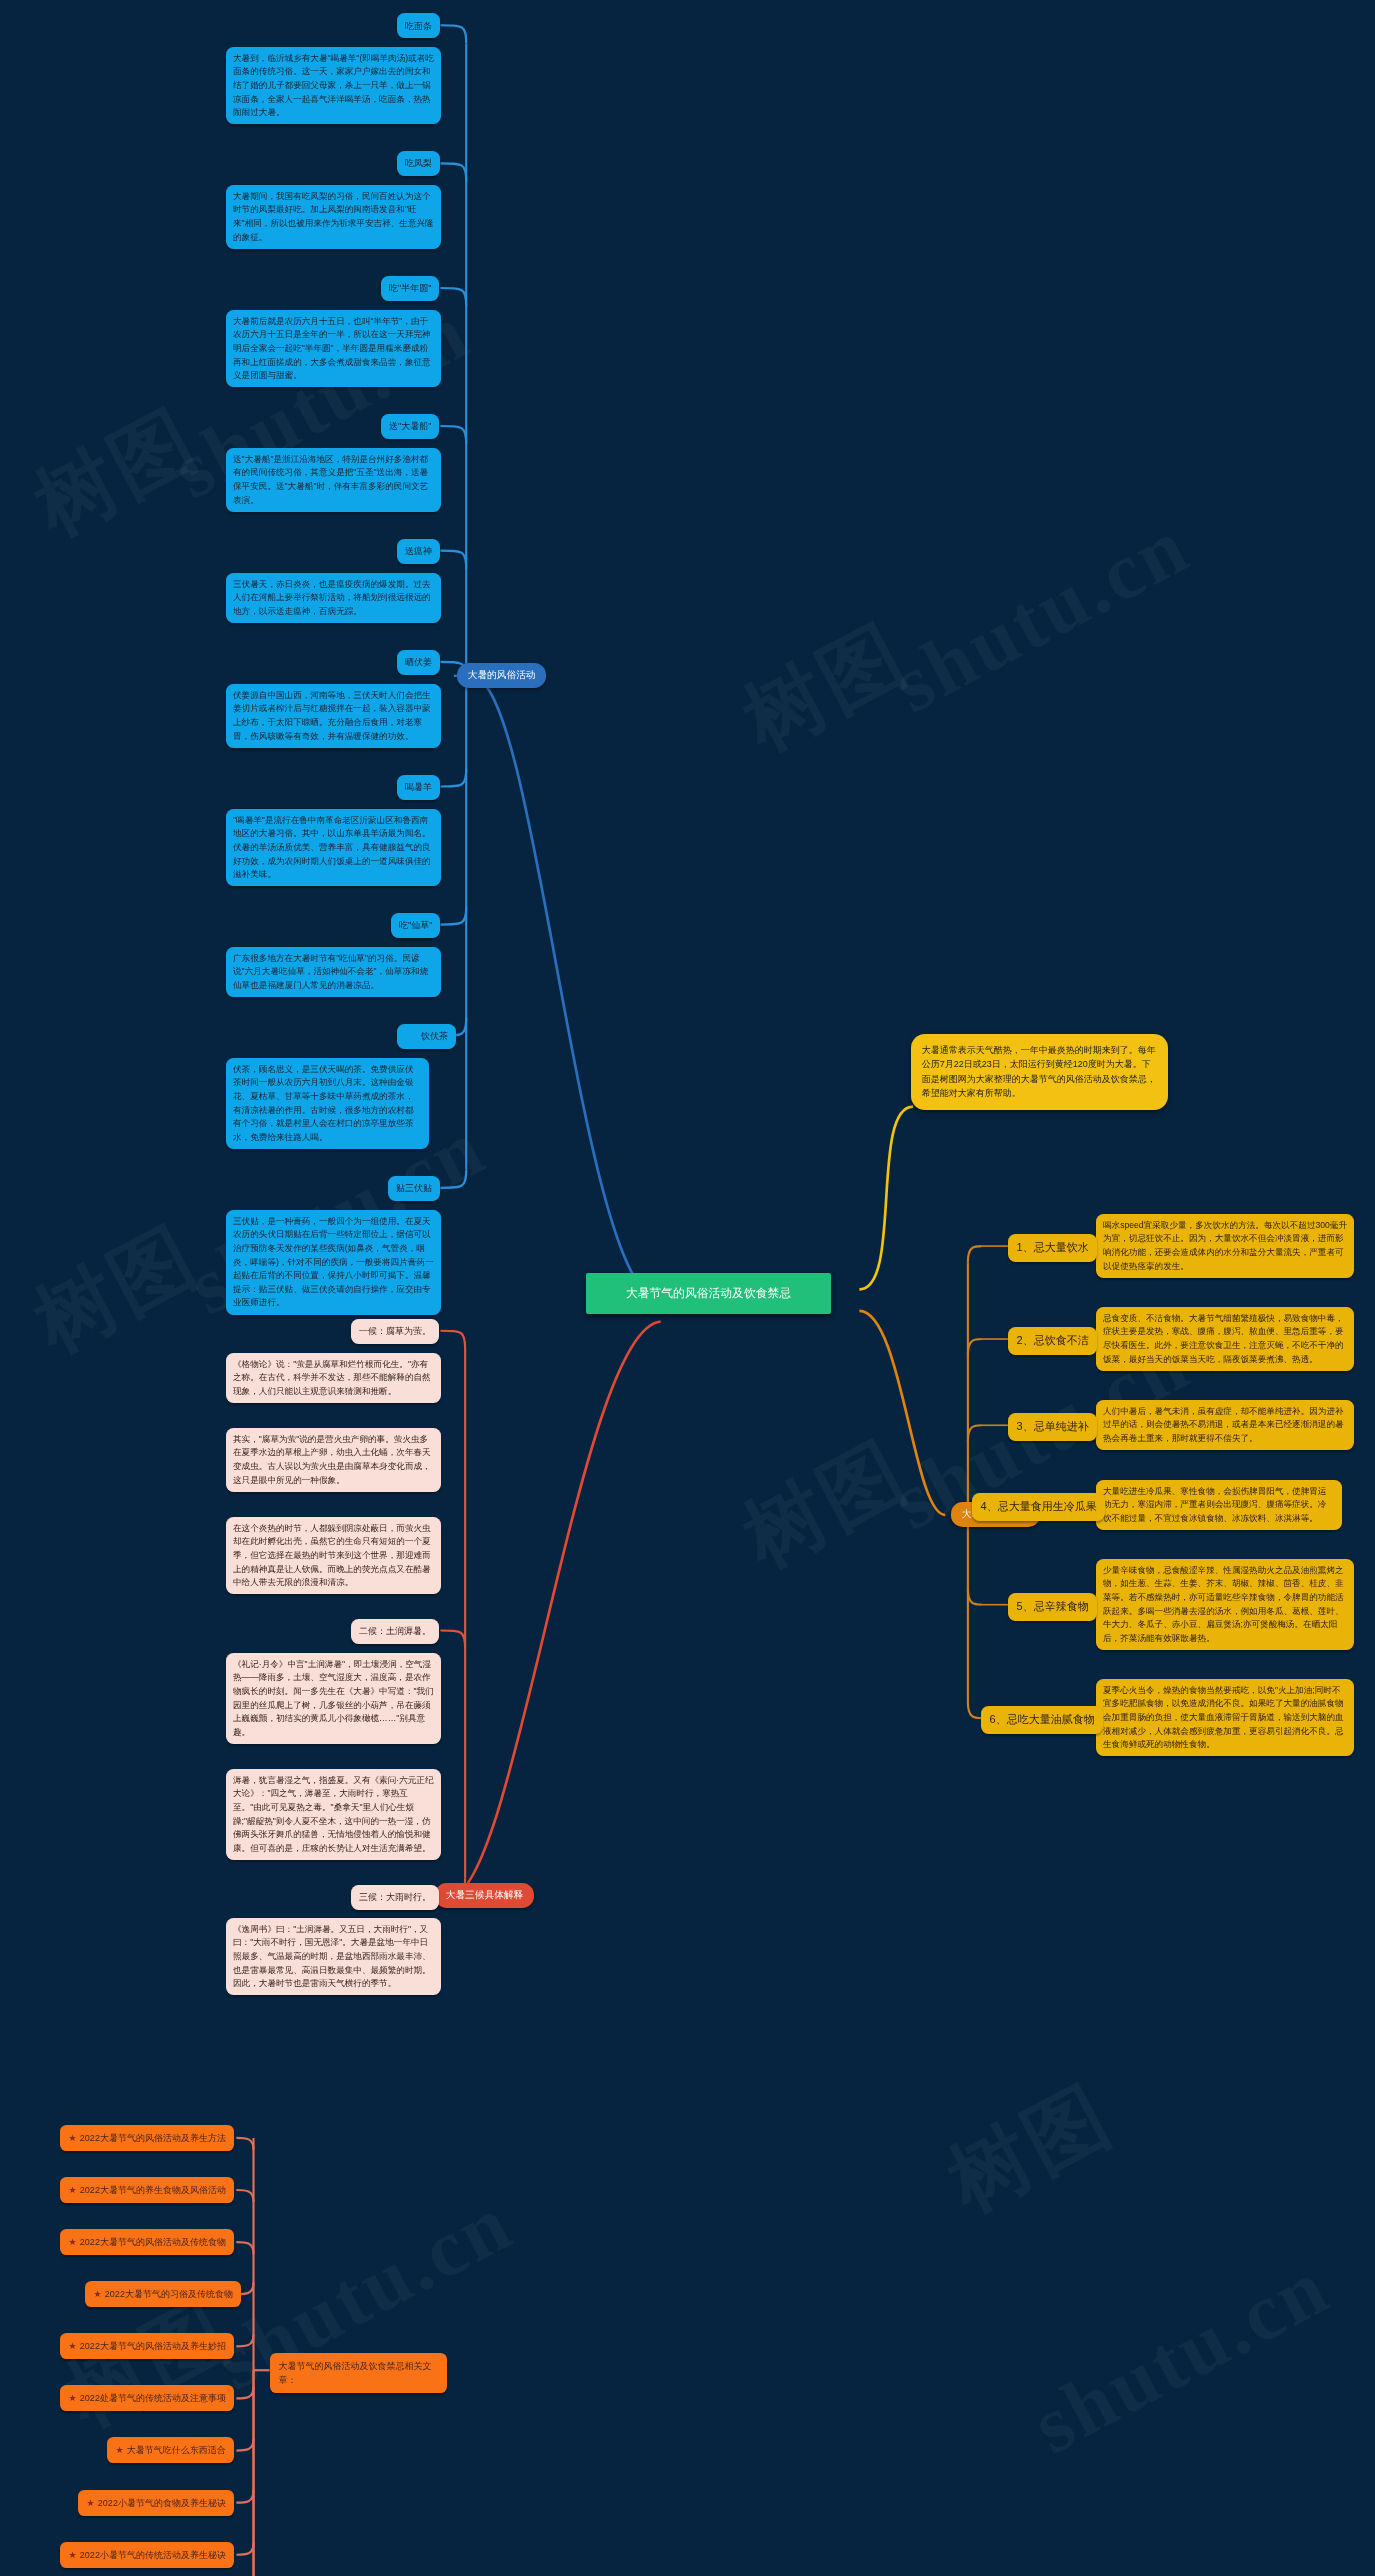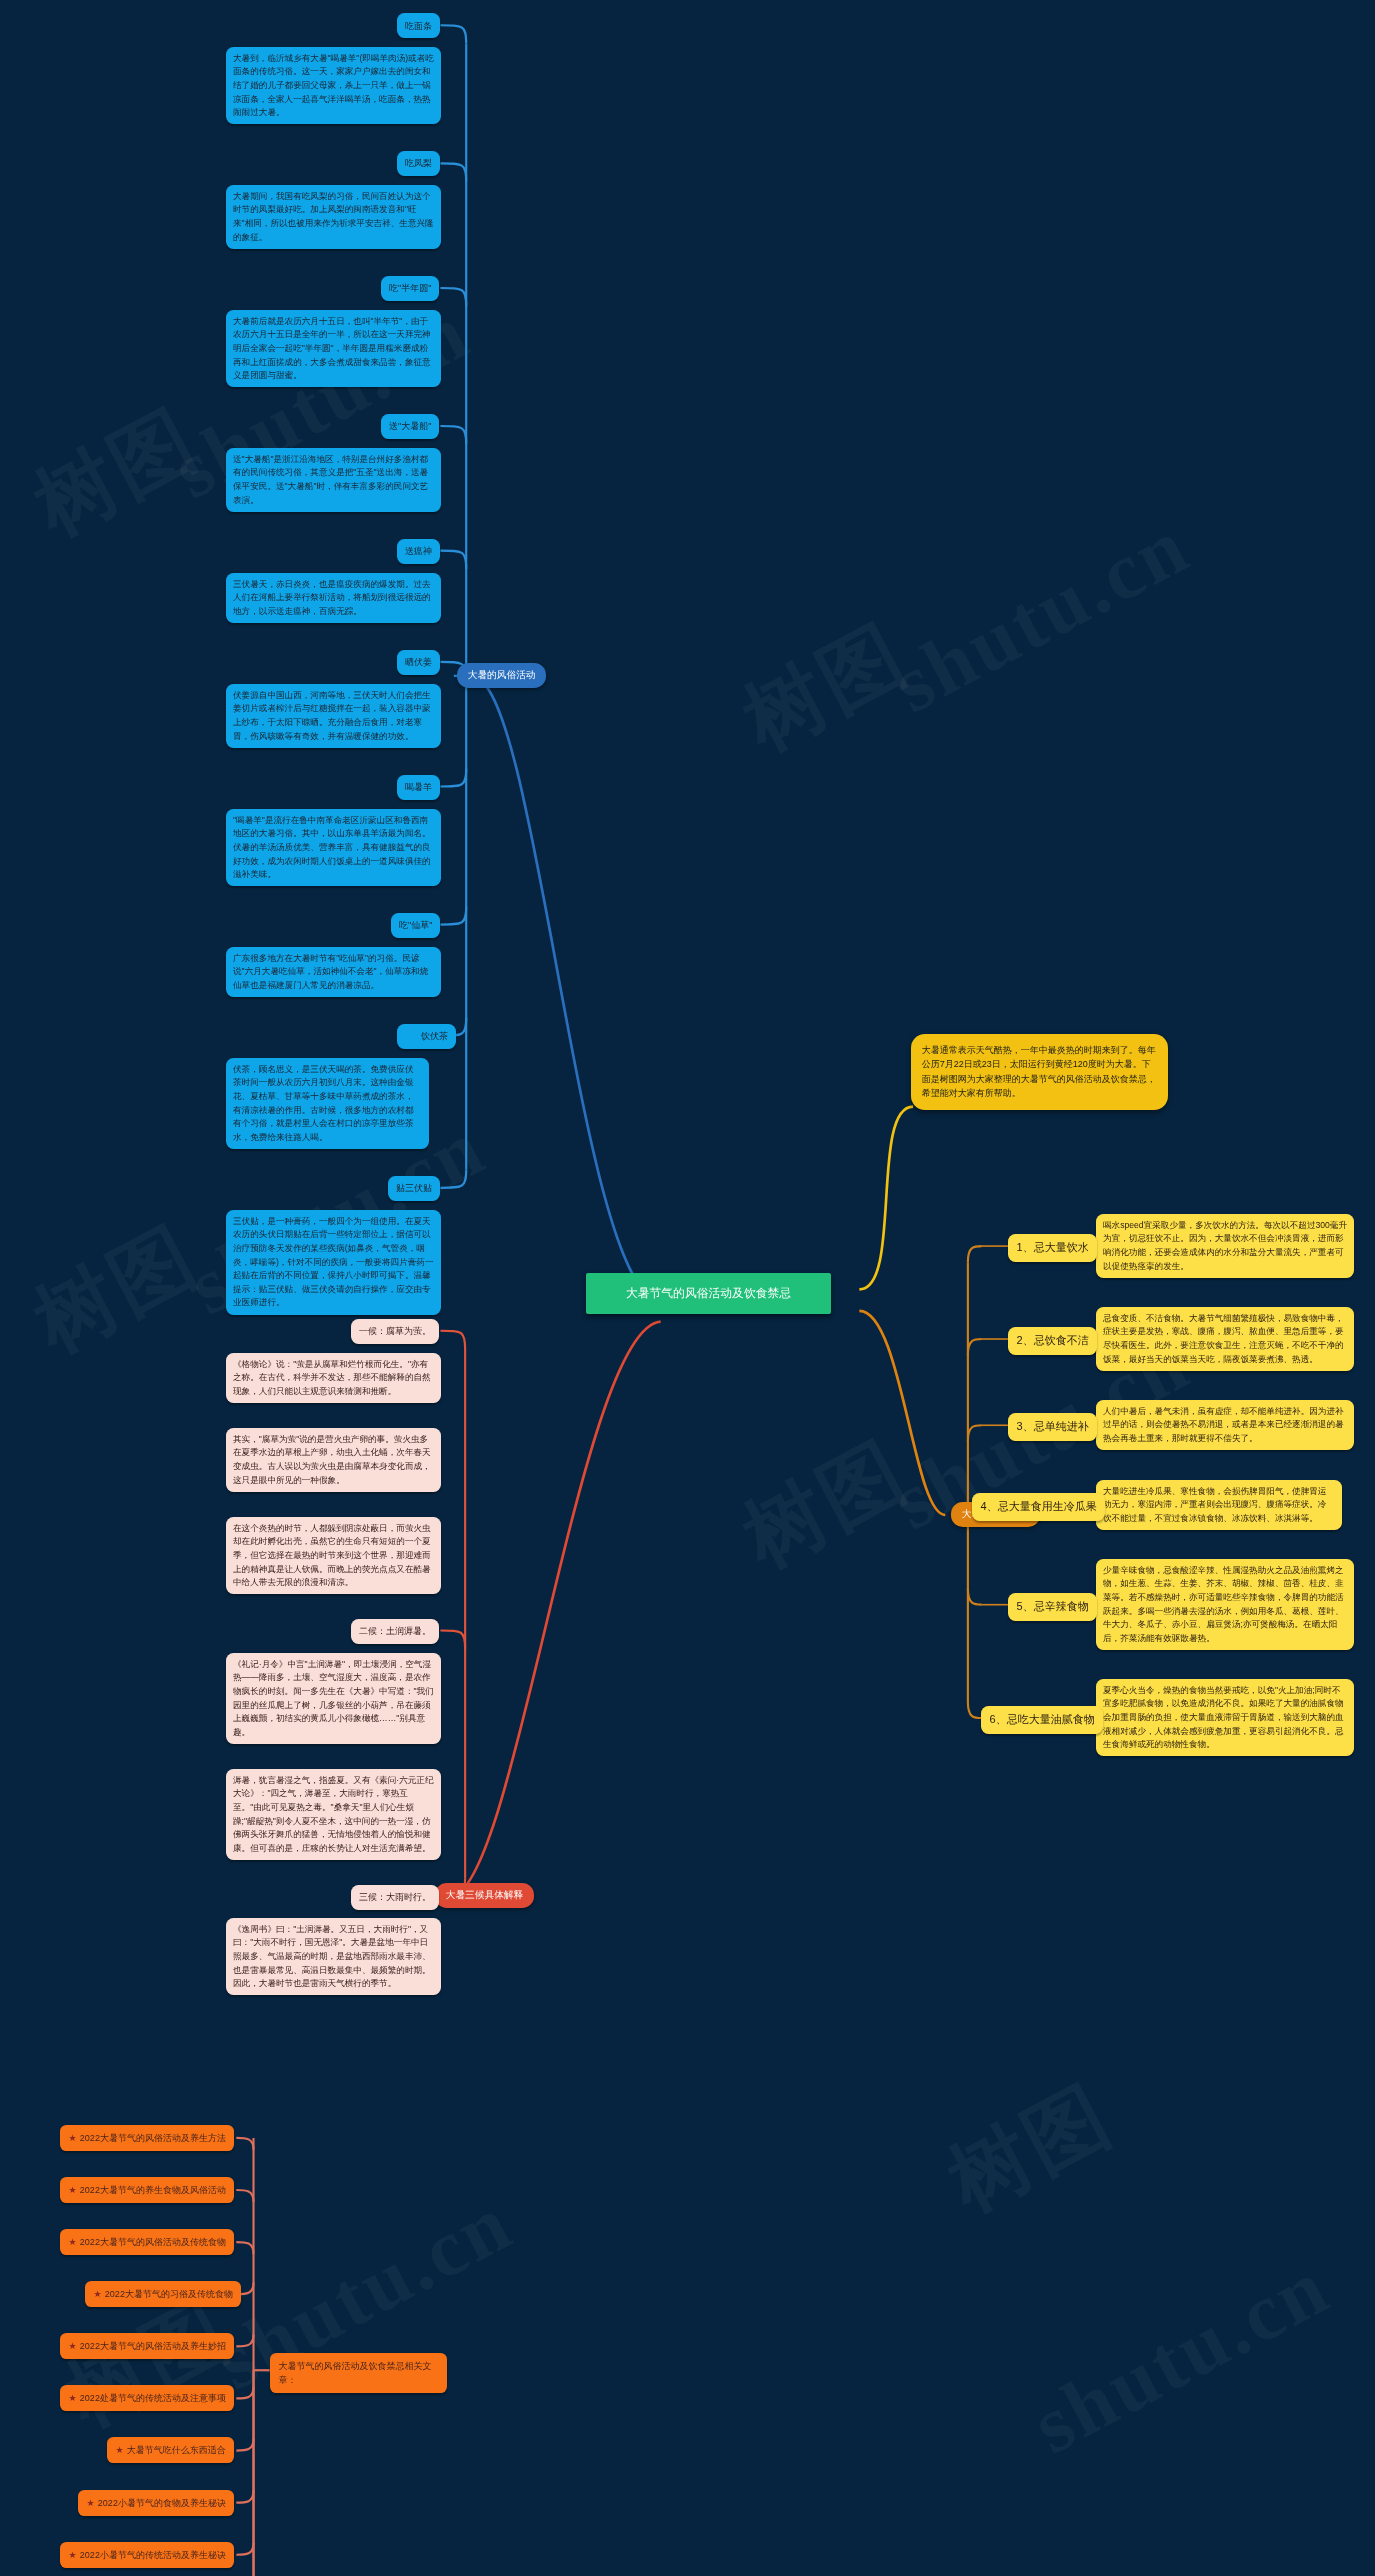--- a/index.html
+++ b/index.html
@@ -52,21 +52,21 @@
   .n-pink-title{font-size:9px;white-space:nowrap;padding:5.4px 8px;}
   
   .n-link{
     background:#f97316;color:#4a231c;
     padding:5.9px 8.6px;font-size:9px;white-space:nowrap;
     border-radius:6.4px;
   }
   .n-link .star{color:#8a2a20;margin-right:3.2px;}
   
   .n-or-title,.n-or-body{
-    background:#fde047;color:#2f2113;
+    background:#eab308;color:#2f2113;
     padding:4.8px 7px;font-size:8.6px;
   }
   .n-or-title{font-size:11px;white-space:nowrap;padding:5.4px 8.6px;}
   
   .cap{
     position:absolute;
     border-radius:11.8px;
     padding:5.9px 10.7px;
     font-size:9.7px;
     white-space:nowrap;

